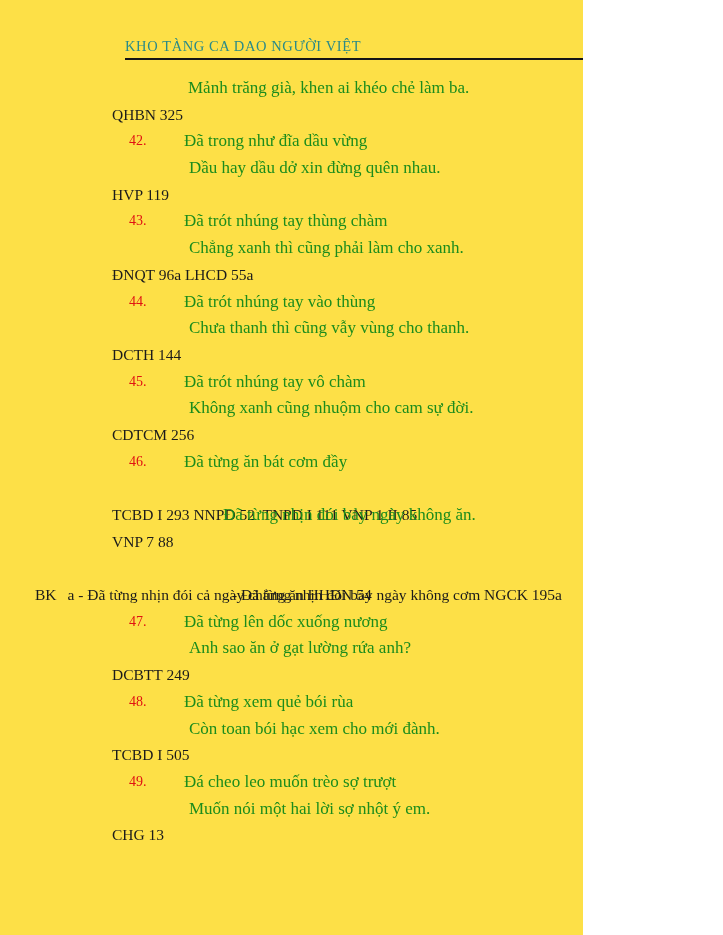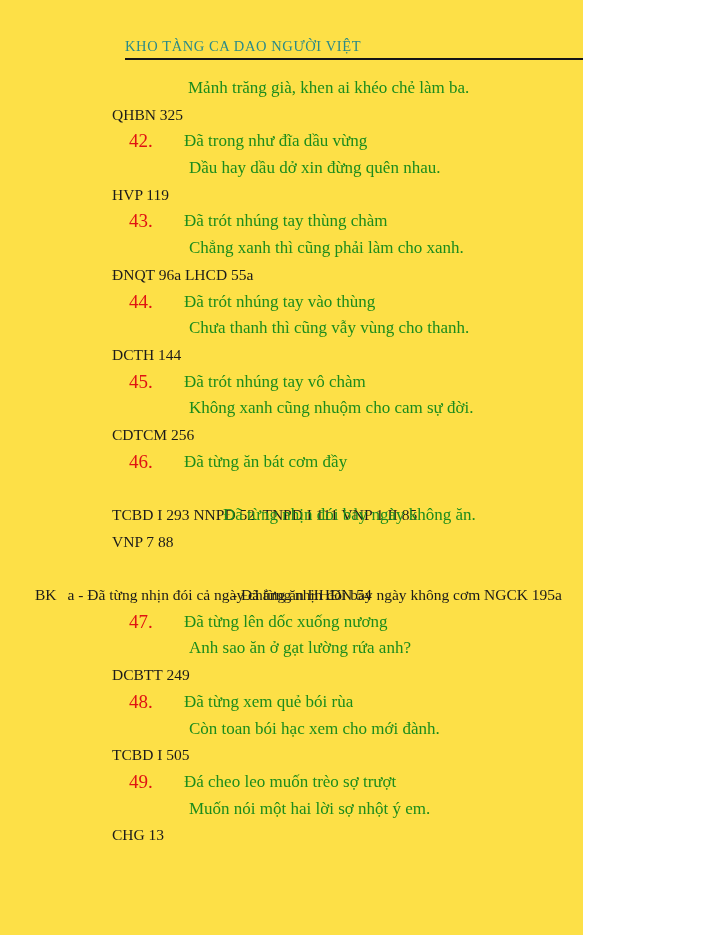--- a/index.html
+++ b/index.html
@@ -54,21 +54,21 @@
     font-size: 17px;
   }
   .entry { position: relative; }
   .num {
     position: absolute;
     left: 125px;
     top: 0;
     height: 26.7px;
     line-height: 26.7px;
     color: #e01212;
-    font-size: 19px;
+    font-size: 14px;
   }
   .verse  { color: #1c8c1c; }
   .v1 { padding-left: 180px; }
   .v2 { padding-left: 185px; }
   .cont { padding-left: 184px; }
   .cite {
     color: #1b1b1b;
     font-size: 15.5px;
     padding-left: 108px;
   }

